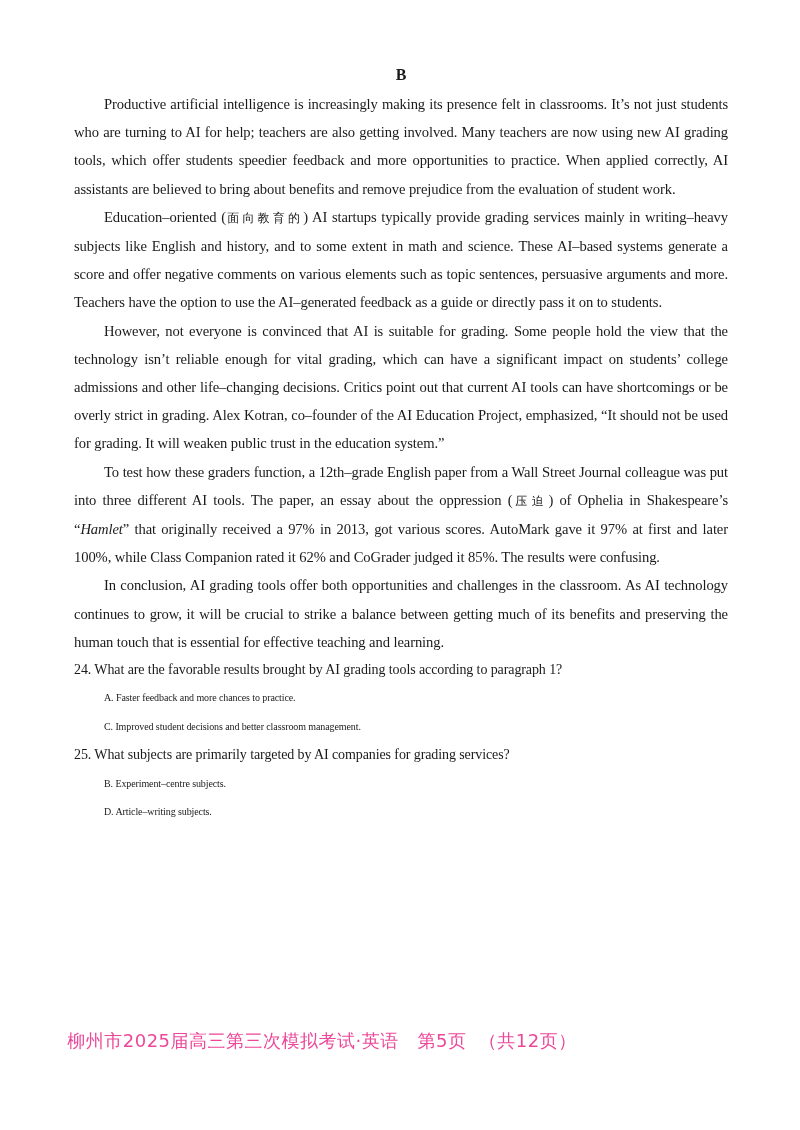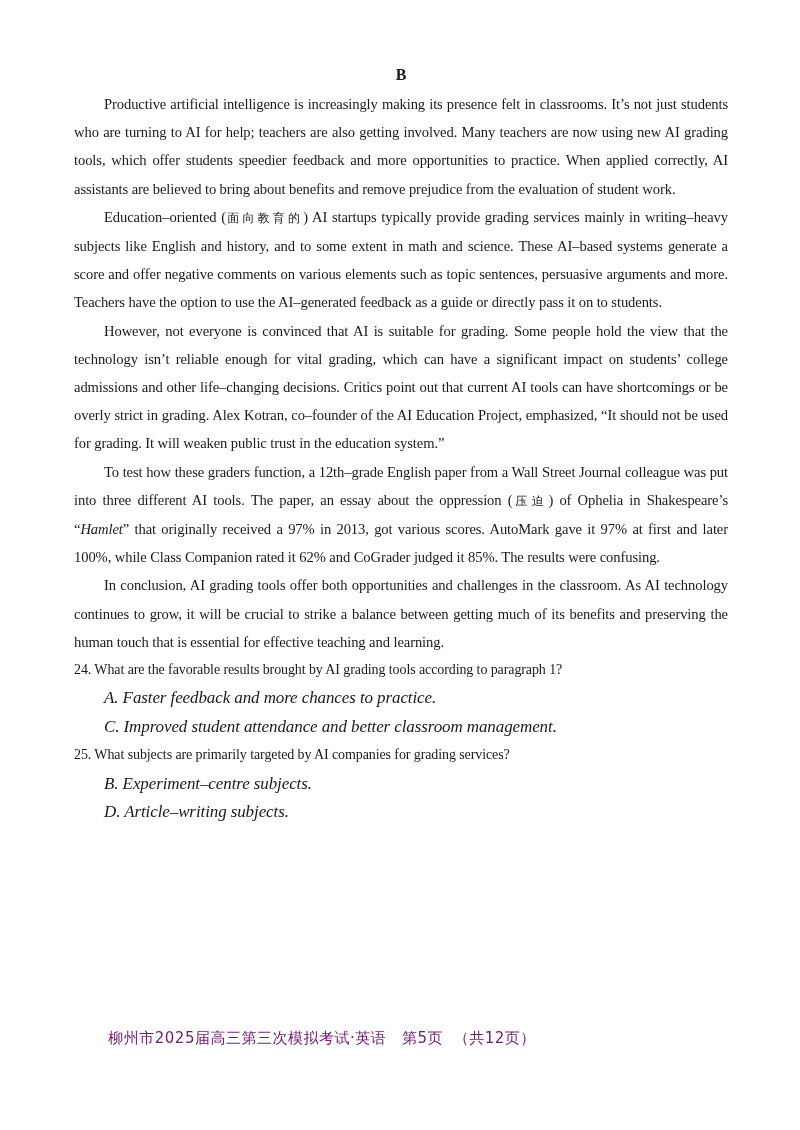--- a/index.html
+++ b/index.html
@@ -47,35 +47,34 @@
     .question {
       margin: 0;
     }
     .q-stem {
       font-size: 14px;
       line-height: 28.2px;
       margin: 0;
       letter-spacing: -0.1px;
     }
     .q-option {
-      font-size: 17px;
+      font-size: 10px;
       line-height: 28.6px;
       margin: 0 0 0 30px;
       letter-spacing: -0.1px;
-      font-style: italic;
     }
     .footer {
       position: absolute;
       left: 0;
       width: 644px;
       top: 1029px;
       text-align: center;
       font-family: "DejaVu Sans", sans-serif;
-      font-size: 15px;
-      color: #701a75;
+      font-size: 18px;
+      color: #ec4899;
       letter-spacing: 0.5px;
     }
     .footer span { white-space: pre; }
   </style>
 </head>
 <body>
 
 <div class="page">
   <div class="section-title">B</div>
 
@@ -91,21 +90,21 @@
     <p class="q-stem">
       <span>24.</span>
       <span>What are the favorable results brought by AI grading tools according to paragraph 1?</span>
     </p>
     <p class="q-option">
       <span>A.</span>
       <span>Faster feedback and more chances to practice.</span>
     </p>
     <p class="q-option">
       <span>C.</span>
-      <span>Improved student attendance and better classroom management.</span>
+      <span>Improved student decisions and better classroom management.</span>
     </p>
   </div>
 
   <div class="question">
     <p class="q-stem">
       <span>25.</span>
       <span>What subjects are primarily targeted by AI companies for grading services?</span>
     </p>
     <p class="q-option">
       <span>B.</span>

